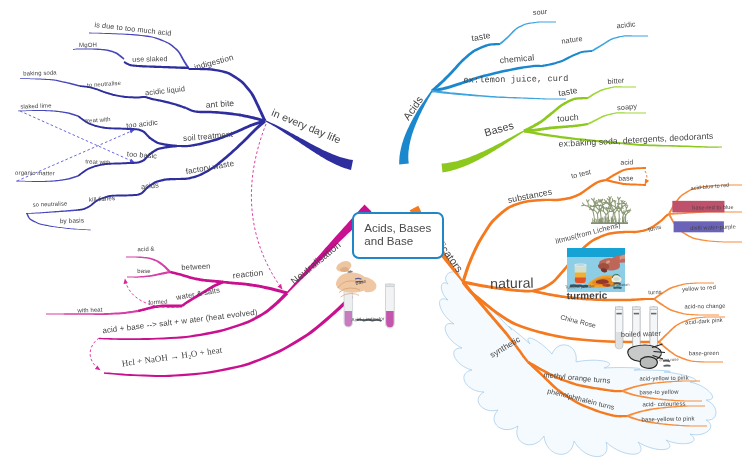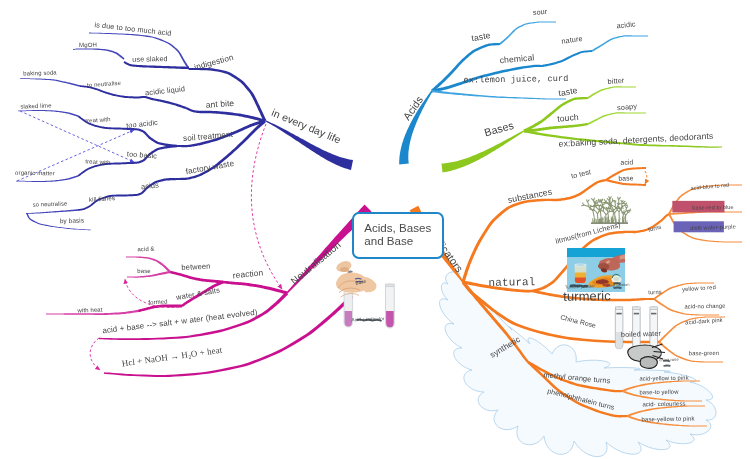--- a/index.html
+++ b/index.html
@@ -220,27 +220,27 @@
 <div class="lbl" style="left:516.0px;top:80.0px;font-size:8.6px;font-family:Liberation Mono, monospace;color:#434343;transform:translate(-50%,-50%) rotate(-1.0deg);">ex:lemon juice, curd</div>
 <div class="lbl" style="left:568.0px;top:92.0px;font-size:8.6px;font-family:'Liberation Sans',sans-serif;color:#434343;transform:translate(-50%,-50%) rotate(-10.0deg);">taste</div>
 <div class="lbl" style="left:616.0px;top:81.0px;font-size:7.3px;font-family:'Liberation Sans',sans-serif;color:#434343;transform:translate(-50%,-50%) rotate(-5.0deg);">bitter</div>
 <div class="lbl" style="left:568.0px;top:118.0px;font-size:8.6px;font-family:'Liberation Sans',sans-serif;color:#434343;transform:translate(-50%,-50%) rotate(-5.0deg);">touch</div>
 <div class="lbl" style="left:627.0px;top:107.0px;font-size:7.3px;font-family:'Liberation Sans',sans-serif;color:#434343;transform:translate(-50%,-50%) rotate(-5.0deg);">soapy</div>
 <div class="lbl" style="left:636.0px;top:140.0px;font-size:8.6px;font-family:'Liberation Sans',sans-serif;color:#434343;transform:translate(-50%,-50%) rotate(-3.0deg);">ex:baking soda, detergents, deodorants</div>
 <div class="lbl" style="left:530.0px;top:196.0px;font-size:8.7px;font-family:'Liberation Sans',sans-serif;color:#434343;transform:translate(-50%,-50%) rotate(-11.0deg);">substances</div>
 <div class="lbl" style="left:581.0px;top:174.0px;font-size:7.2px;font-family:'Liberation Sans',sans-serif;color:#434343;transform:translate(-50%,-50%) rotate(-13.0deg);">to test</div>
 <div class="lbl" style="left:627.0px;top:163.0px;font-size:6.8px;font-family:'Liberation Sans',sans-serif;color:#434343;transform:translate(-50%,-50%) rotate(-2.0deg);">acid</div>
 <div class="lbl" style="left:626.0px;top:179.0px;font-size:6.8px;font-family:'Liberation Sans',sans-serif;color:#434343;transform:translate(-50%,-50%) rotate(-2.0deg);">base</div>
-<div class="lbl" style="left:512.0px;top:282.5px;font-size:11px;font-family:Liberation Mono, monospace;color:#434343;transform:translate(-50%,-50%) rotate(-1.0deg);">natural</div>
+<div class="lbl" style="left:512.0px;top:282.5px;font-size:14px;font-family:Liberation Sans, sans-serif;color:#434343;transform:translate(-50%,-50%) rotate(-1.0deg);">natural</div>
 <div class="lbl" style="left:588.0px;top:233.0px;font-size:7.2px;font-family:'Liberation Sans',sans-serif;color:#434343;transform:translate(-50%,-50%) rotate(-14.5deg);">litmus(from Lichens)</div>
 <div class="lbl" style="left:655.0px;top:229.0px;font-size:5.8px;font-family:'Liberation Sans',sans-serif;color:#434343;transform:translate(-50%,-50%) rotate(-14.0deg);">turns</div>
 <div class="lbl" style="left:709.5px;top:187.0px;font-size:5.4px;font-family:'Liberation Sans',sans-serif;color:#434343;transform:translate(-50%,-50%) rotate(-5.0deg);">acid-blue to red</div>
 <div class="lbl" style="left:713.0px;top:208.0px;font-size:5.5px;font-family:'Liberation Sans',sans-serif;color:#434343;transform:translate(-50%,-50%) rotate(-1.0deg);">base-red to blue</div>
 <div class="lbl" style="left:713.0px;top:228.0px;font-size:5.6px;font-family:'Liberation Sans',sans-serif;color:#434343;transform:translate(-50%,-50%) rotate(-2.0deg);">distil water-purple</div>
-<div class="lbl" style="left:587.0px;top:296.0px;font-size:13px;font-family:'Liberation Sans',sans-serif;color:#434343;transform:translate(-50%,-50%) rotate(-1.0deg);">turmeric</div>
+<div class="lbl" style="left:587.0px;top:296.0px;font-size:10px;font-family:'Liberation Sans',sans-serif;color:#434343;transform:translate(-50%,-50%) rotate(-1.0deg);font-weight:bold;">turmeric</div>
 <div class="lbl" style="left:655.0px;top:293.0px;font-size:5.8px;font-family:'Liberation Sans',sans-serif;color:#434343;transform:translate(-50%,-50%) rotate(-1.0deg);">turns</div>
 <div class="lbl" style="left:699.0px;top:289.0px;font-size:5.8px;font-family:'Liberation Sans',sans-serif;color:#434343;transform:translate(-50%,-50%) rotate(-4.0deg);">yellow to red</div>
 <div class="lbl" style="left:705.0px;top:307.0px;font-size:5.8px;font-family:'Liberation Sans',sans-serif;color:#434343;transform:translate(-50%,-50%) rotate(-1.0deg);">acid-no change</div>
 <div class="lbl" style="left:578.0px;top:322.0px;font-size:6.8px;font-family:'Liberation Sans',sans-serif;color:#434343;transform:translate(-50%,-50%) rotate(13.7deg);">China Rose</div>
 <div class="lbl" style="left:704.0px;top:322.0px;font-size:5.8px;font-family:'Liberation Sans',sans-serif;color:#434343;transform:translate(-50%,-50%) rotate(-4.0deg);">acid-dark pink</div>
 <div class="lbl" style="left:704.0px;top:354.0px;font-size:5.8px;font-family:'Liberation Sans',sans-serif;color:#434343;transform:translate(-50%,-50%) rotate(-1.0deg);">base-green</div>
 <div class="lbl" style="left:505.0px;top:347.0px;font-size:8.3px;font-family:'Liberation Sans',sans-serif;color:#434343;transform:translate(-50%,-50%) rotate(-31.0deg);">synthetic</div>
 <div class="lbl" style="left:577.0px;top:378.0px;font-size:7.4px;font-family:'Liberation Sans',sans-serif;color:#434343;transform:translate(-50%,-50%) rotate(5.2deg);">methyl orange turns</div>
 <div class="lbl" style="left:664.0px;top:379.0px;font-size:5.8px;font-family:'Liberation Sans',sans-serif;color:#434343;transform:translate(-50%,-50%) rotate(-1.0deg);">acid-yellow to pink</div>
 <div class="lbl" style="left:659.0px;top:393.0px;font-size:5.9px;font-family:'Liberation Sans',sans-serif;color:#434343;transform:translate(-50%,-50%) rotate(-1.0deg);">base-to yellow</div>

